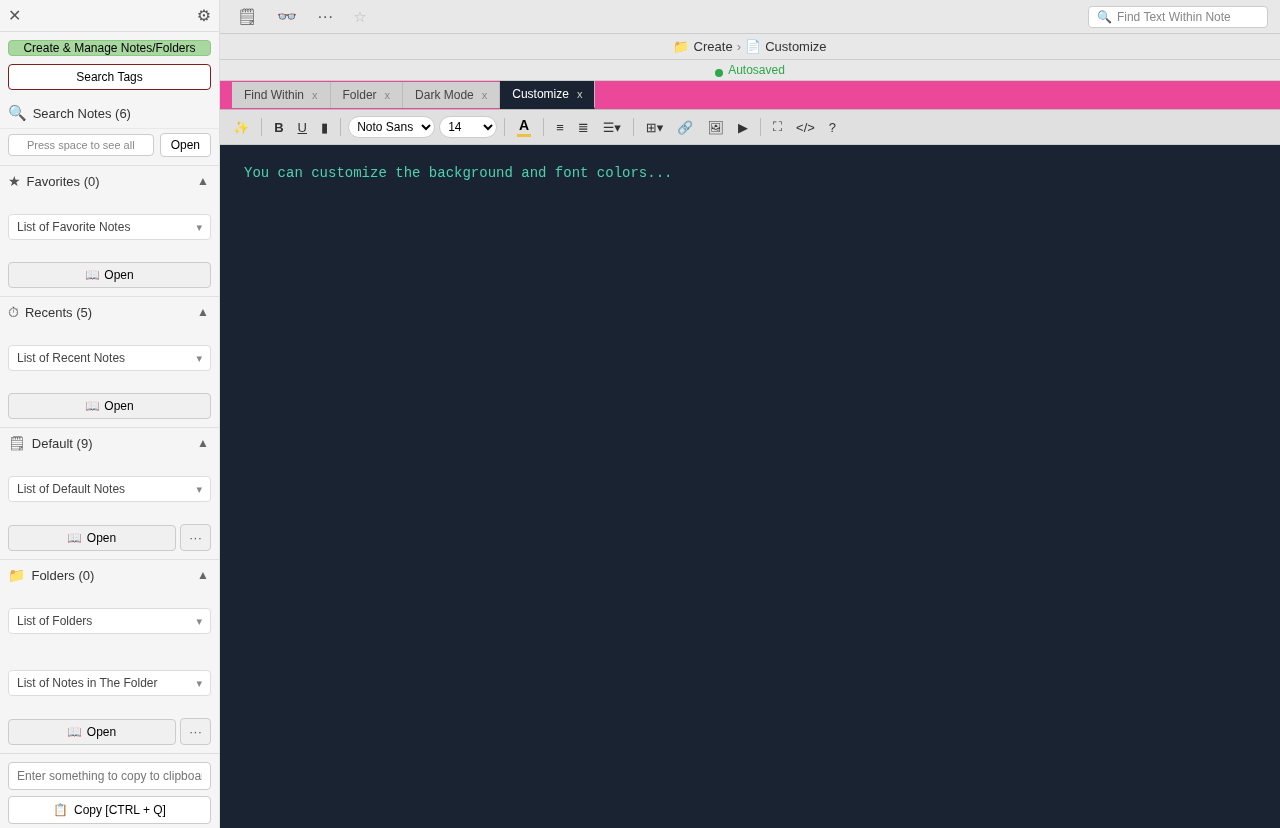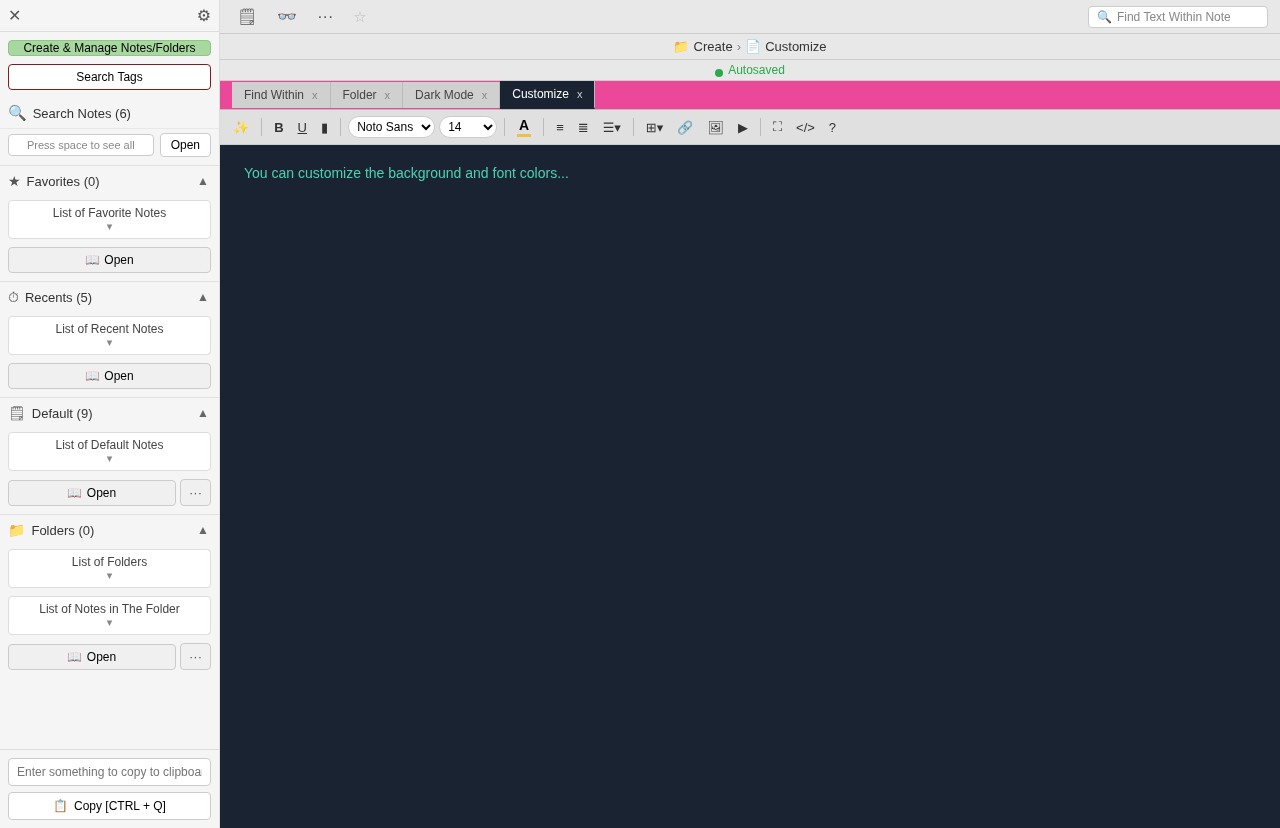--- a/index.html
+++ b/index.html
@@ -137,29 +137,28 @@
       font-size: 12px;
       color: #666;
       padding: 2px;
     }
 
     
     .dropdown-row {
       display: flex;
       align-items: center;
       justify-content: space-between;
-      margin: 4px 8px;
+      margin: 18px 8px;
       padding: 5px 8px;
       background: #fff;
       border: 1px solid #ddd;
       border-radius: 4px;
       cursor: pointer;
       font-size: 12px;
       color: #444;
-      flex-direction: column;
     }
 
     .dropdown-row .chevron {
       font-size: 11px;
       color: #888;
     }
 
     
     .open-row {
       display: flex;
@@ -397,21 +396,21 @@
     .editor-area {
       flex: 1;
       background: #1a2332;
       padding: 20px 24px;
       overflow-y: auto;
     }
 
     .editor-text {
       color: #4dd0b0;
       font-size: 14px;
-      font-family: Liberation Sans, sans-serif;
+      font-family: Liberation Mono, monospace;
     }
 
     .star-icon { font-size: 15px; color: #bbb; }
   </style>
 </head>
 <body>
 
 <div id="sidebar">
 
   <div class="sidebar-top-bar">

